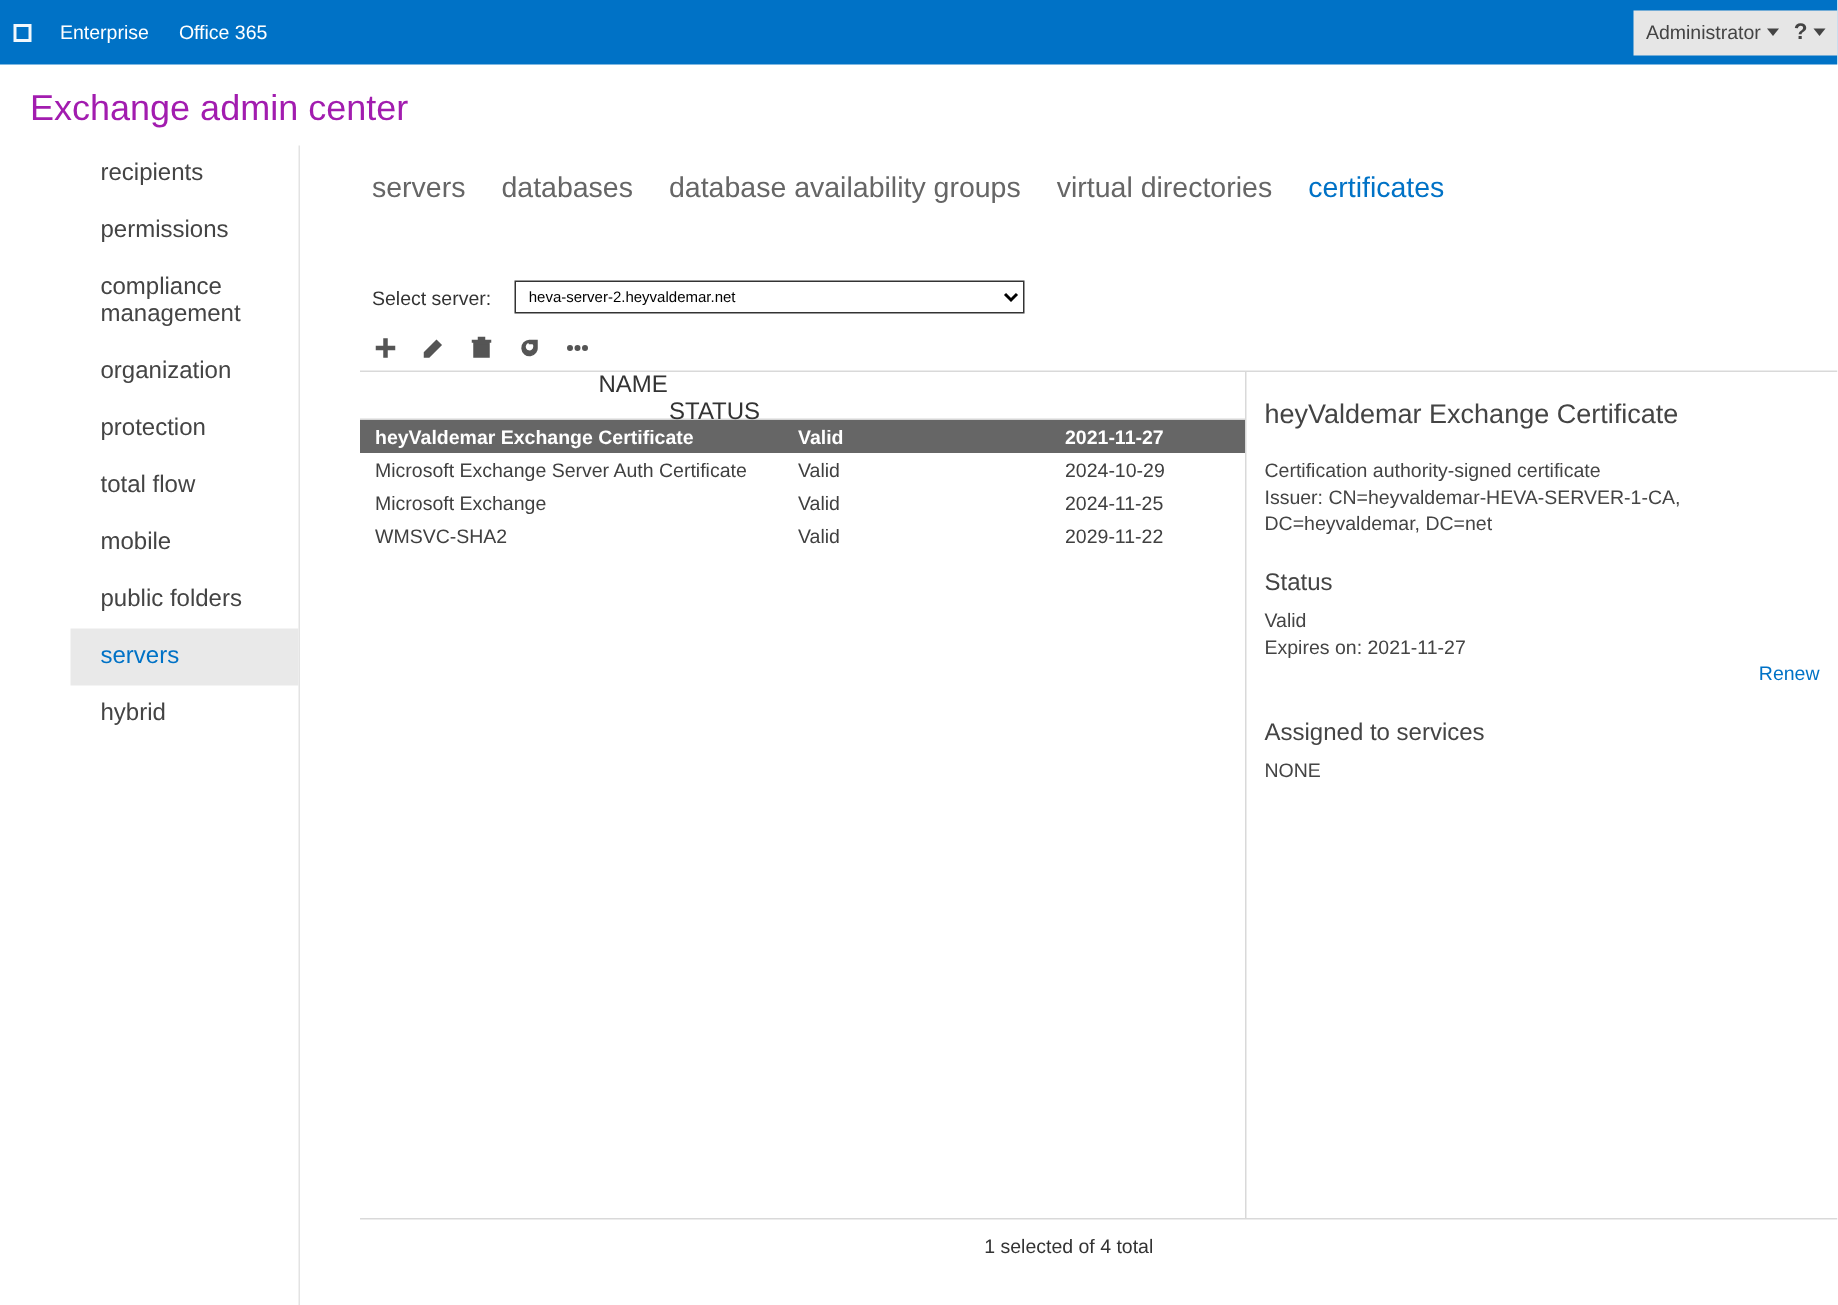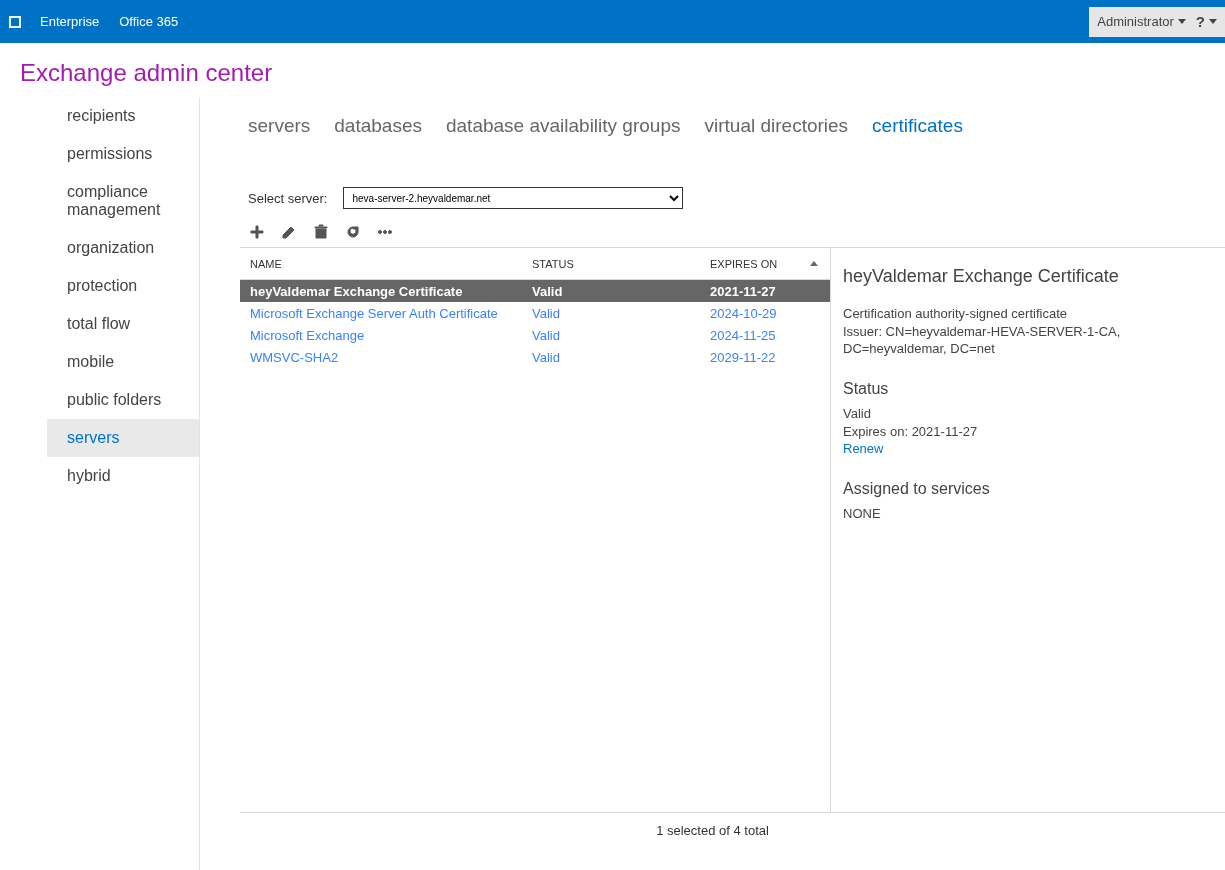--- a/index.html
+++ b/index.html
@@ -31,34 +31,34 @@
 
   .control-row { padding: 30px 0 0 48px; display: flex; align-items: center; gap: 16px; font-size: 13px; }
   .server-select { width: 340px; height: 22px; border: 1px solid #333; font-size: 10px; padding: 0 4px; background: #fff; }
 
   .toolbar { padding: 14px 0 6px 48px; display: flex; gap: 14px; align-items: center; color: #444; }
   .toolbar .tbtn { width: 18px; height: 18px; display: flex; align-items: center; justify-content: center; cursor: pointer; }
   .toolbar svg { width: 16px; height: 16px; fill: #555; stroke: #555; }
 
   .content-split { display: flex; margin-left: 40px; border-top: 1px solid #d9d9d9; border-bottom: 1px solid #d9d9d9; height: 566px; }
   .grid-area { flex: 0 0 590px; display: flex; flex-direction: column; }
-  .grid-header { display: flex; border-bottom: 1px solid #d6d6d6; height: 32px; align-items: center; font-size: 11px; color: #333; }
+  .grid-header { display: flex; border-bottom: 1px solid #d6d6d6; height: 32px; align-items: center; font-size: 16px; color: #333; flex-direction: column; }
   .col-name { width: 292px; padding-left: 10px; }
   .col-status { width: 178px; }
   .col-exp { flex:1; display:flex; align-items:center; gap:6px;}
   .sort-asc { width:0; height:0; border-left:4px solid transparent; border-right:4px solid transparent; border-bottom:5px solid #666; margin-left:auto; margin-right:12px;}
 
-  .grid-row { display: flex; height: 22px; align-items: center; font-size: 13px; color: #3b82f6; cursor: pointer; }
+  .grid-row { display: flex; height: 22px; align-items: center; font-size: 13px; color: #404040; cursor: pointer; }
   .grid-row.selected { background: #666; color: #fff; font-weight: 600; }
 
   .detail-area { flex: 1; border-left: 1px solid #d9d9d9; padding: 18px 12px 0 12px; font-size: 13px; color: #444; }
   .detail-title { font-size: 18px; color: #444; margin-bottom: 18px; font-weight: 400; }
   .detail-block { margin-bottom: 20px; line-height: 1.35; }
   .detail-label { font-size: 16px; color: #444; margin-bottom: 6px; }
-  .renew-link { color: #0072c6; cursor: pointer; }
+  .renew-link { color: #0072c6; cursor: pointer; text-align: right; }
 
   .status-line { text-align: center; font-size: 13px; color: #333; padding: 10px 0 0 0; }
 </style>
 </head>
 <body>
 
 <div class="topbar">
   <div class="brand-icon">
     <svg viewBox="0 0 16 16" width="16" height="16">
         <rect x="2" y="2" width="12" height="12" fill="#fff" opacity="0.95"></rect>

